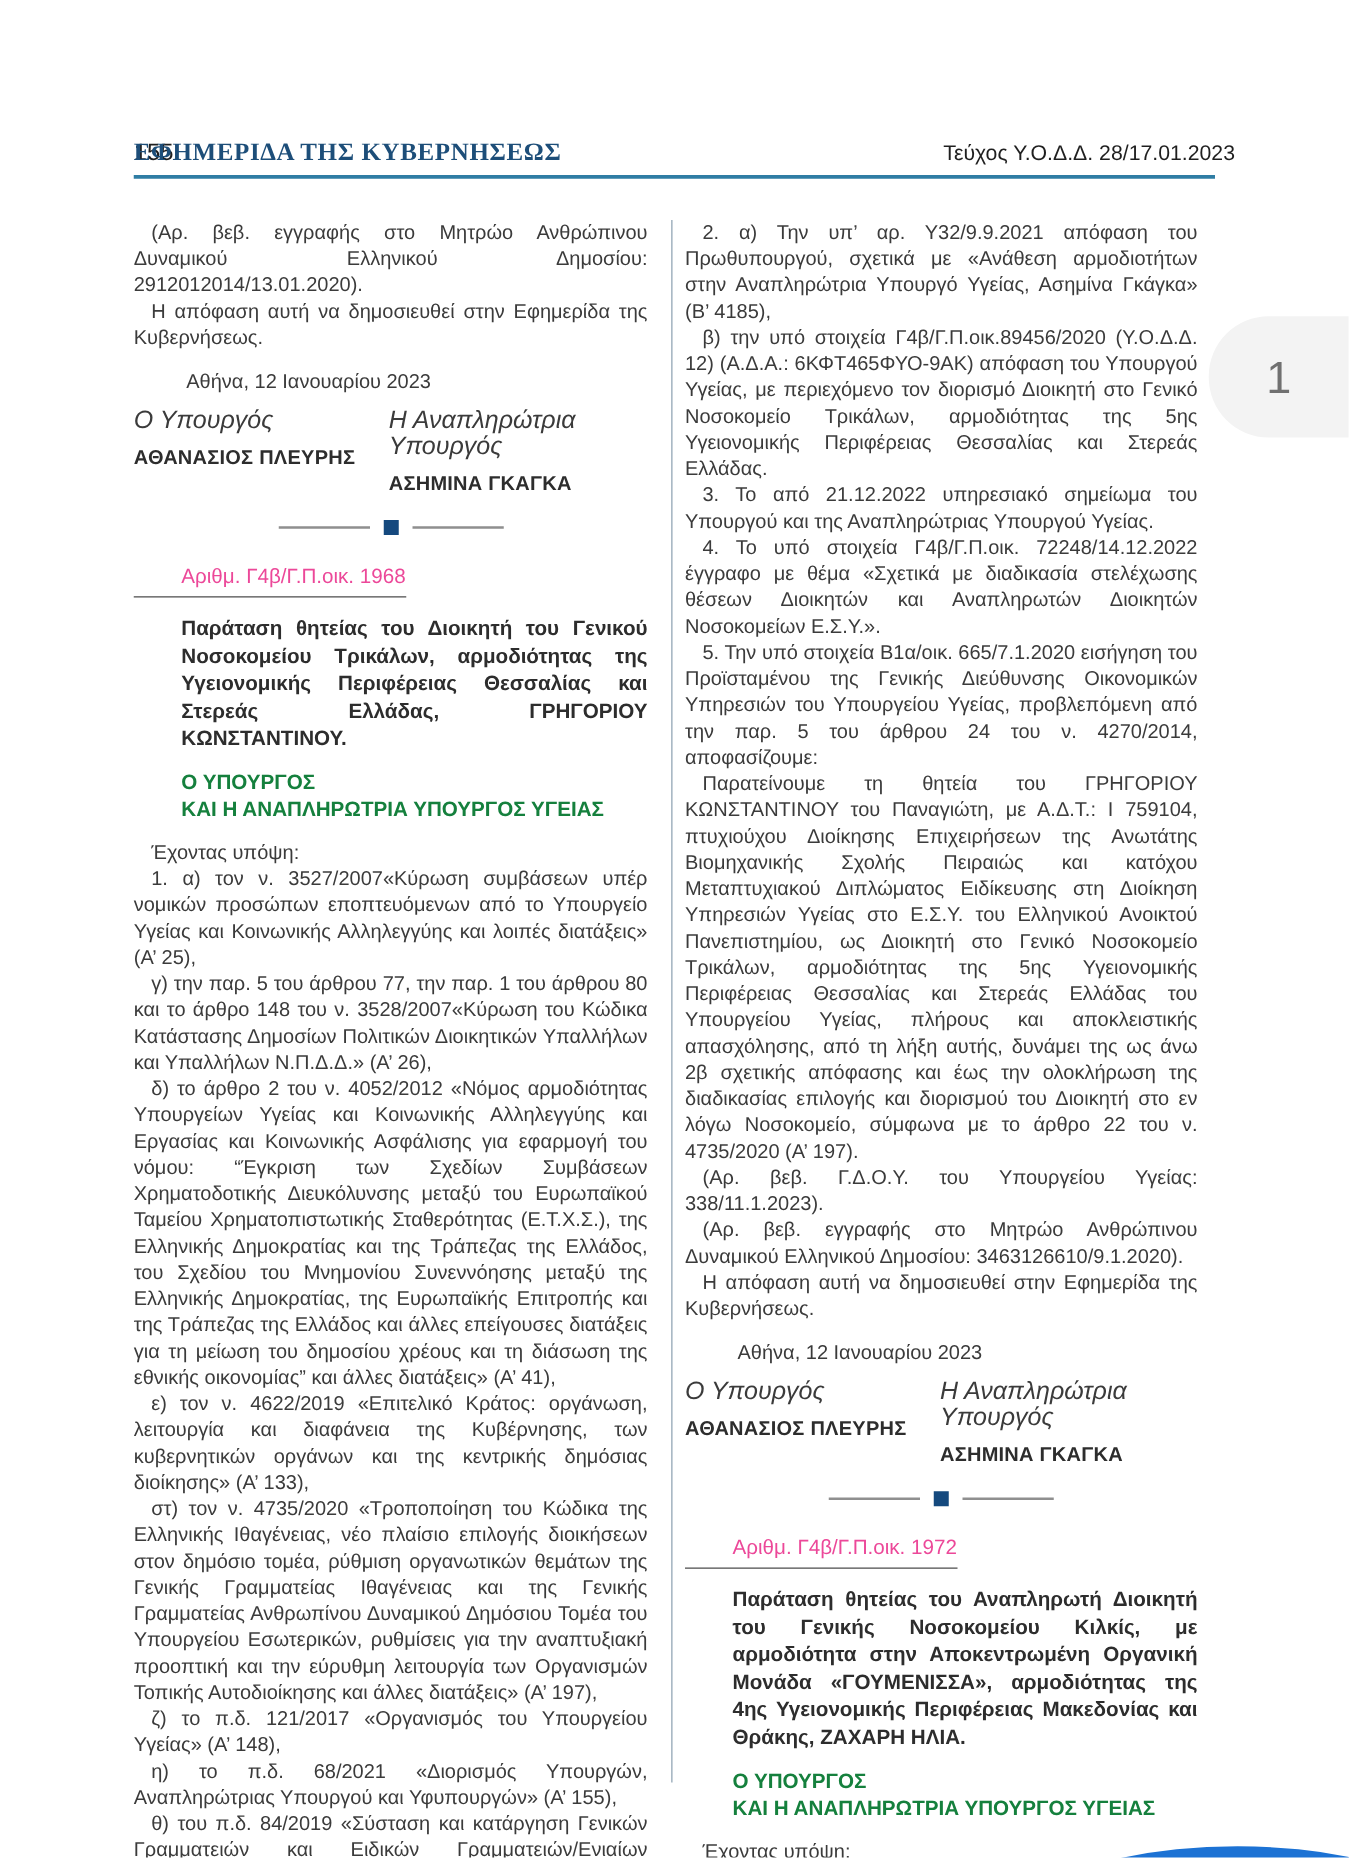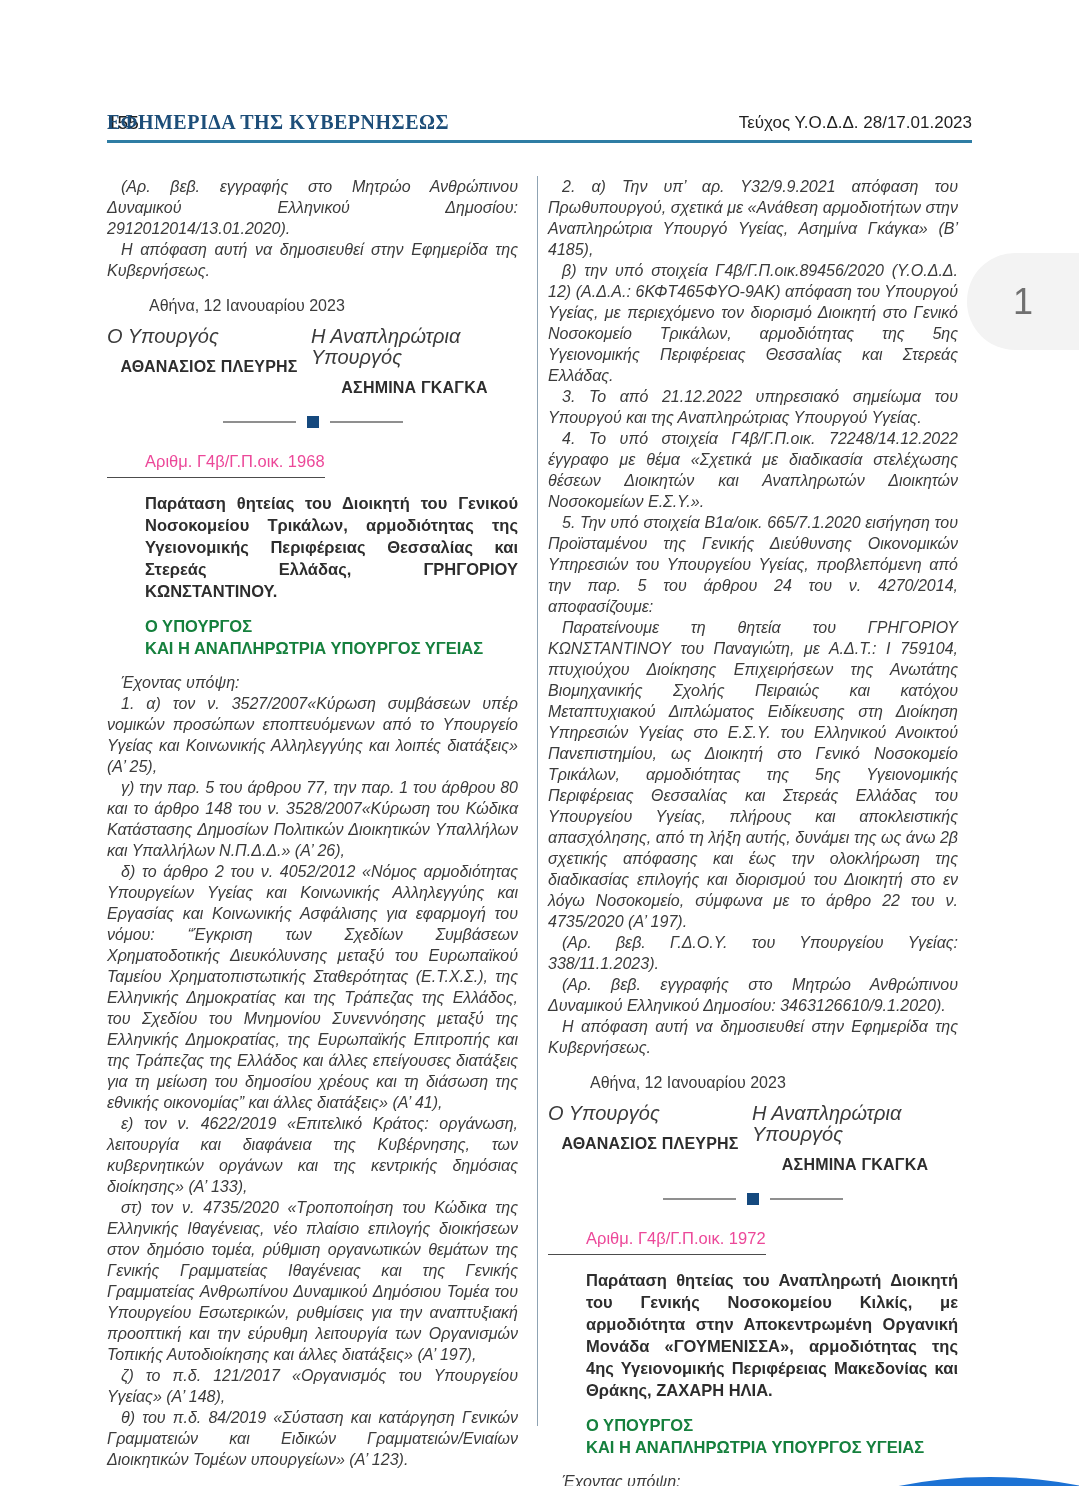--- a/index.html
+++ b/index.html
@@ -4,36 +4,36 @@
 <style>
   html,body{margin:0;padding:0;}
   body{
     width:1079px;height:1486px;background:#ffffff;position:relative;overflow:hidden;
     font-family:"Liberation Sans", sans-serif;color:#3b3b3b;
   }
   
   .hdr-pagenum{position:absolute;left:107px;top:112px;font-size:19px;color:#1f1f1f;}
   .hdr-masthead{position:absolute;left:107px;right:107px;top:111px;text-align:left;
     font-family:"Liberation Serif", serif;font-weight:700;font-size:20px;color:#1d4e79;letter-spacing:.5px;}
-  .hdr-issue{position:absolute;right:107px;top:113px;font-size:17px;color:#1f1f1f;}
+  .hdr-issue{position:absolute;right:91px;top:113px;font-size:17px;color:#1f1f1f;}
   .hdr-rule{position:absolute;left:107px;right:107px;top:140px;height:3px;background:#2f7da4;}
   
   .col{position:absolute;top:176px;}
   .col-left{left:107px;width:411px;}
   .col-right{left:548px;width:410px;}
   .vdivider{position:absolute;left:537px;top:176px;width:1px;height:1250px;background:#8fa3b3;}
   
-  .p{margin:0;font-size:16px;line-height:21px;text-align:justify;font-style:italic;}
+  .p{margin:0;font-size:16px;line-height:21px;text-align:justify;}
   .ind{text-indent:14px;}
   .dateline{margin:14px 0 10px 42px;font-size:16px;line-height:21px;}
   .sig-row{display:flex;margin-top:4px;}
   .sig-c1{width:204px;}
   .sig-c2{flex:1;}
   .sig-role{font-size:20px;line-height:21px;font-style:italic;}
-  .sig-name{font-size:16px;line-height:21px;font-weight:700;margin-top:9px;color:#2d2d2d;letter-spacing:.2px;text-align:center;}
+  .sig-name{font-size:16px;line-height:21px;font-weight:700;margin-top:9px;color:#2d2d2d;letter-spacing:.2px;}
   .sep{display:flex;align-items:center;justify-content:center;margin:18px 0 24px;}
   .sep .ln{width:73px;height:2px;background:#8f8f8f;}
   .sep .sq{width:12px;height:12px;background:#15497e;margin:0 11px;}
   .docnum{display:inline-block;padding-left:38px;padding-bottom:6px;border-bottom:1.5px solid #4c4c4c;
     font-size:16.5px;color:#ec4899;}
   .doctitle{font-weight:700;margin:14px 0 0 38px;font-size:16.5px;line-height:22px;text-align:justify;color:#2d2d2d;}
   .authority{font-weight:700;margin:13px 0 0 38px;font-size:16.5px;line-height:22px;color:#15803d;}
   .having{margin-top:13px;}
   
   .tab{position:absolute;right:0;top:253px;width:112px;height:97px;background:#f3f3f3;
@@ -75,20 +75,21 @@
     <div>Ο ΥΠΟΥΡΓΟΣ</div>
     <div>ΚΑΙ Η ΑΝΑΠΛΗΡΩΤΡΙΑ ΥΠΟΥΡΓΟΣ ΥΓΕΙΑΣ</div>
   </div>
   <p class="p ind having">Έχοντας υπόψη:</p>
   <p class="p ind">1. α) τον ν. 3527/2007«Κύρωση συμβάσεων υπέρ νομικών προσώπων εποπτευόμενων από το Υπουργείο Υγείας και Κοινωνικής Αλληλεγγύης και λοιπές διατάξεις» (Α’ 25),</p>
   <p class="p ind">γ) την παρ. 5 του άρθρου 77, την παρ. 1 του άρθρου 80 και το άρθρο 148 του ν. 3528/2007«Κύρωση του Κώδικα Κατάστασης Δημοσίων Πολιτικών Διοικητικών Υπαλλήλων και Υπαλλήλων Ν.Π.Δ.Δ.» (Α’ 26),</p>
   <p class="p ind">δ) το άρθρο 2 του ν. 4052/2012 «Νόμος αρμοδιότητας Υπουργείων Υγείας και Κοινωνικής Αλληλεγγύης και Εργασίας και Κοινωνικής Ασφάλισης για εφαρμογή του νόμου: “Έγκριση των Σχεδίων Συμβάσεων Χρηματοδοτικής Διευκόλυνσης μεταξύ του Ευρωπαϊκού Ταμείου Χρηματοπιστωτικής Σταθερότητας (Ε.Τ.Χ.Σ.), της Ελληνικής Δημοκρατίας και της Τράπεζας της Ελλάδος, του Σχεδίου του Μνημονίου Συνεννόησης μεταξύ της Ελληνικής Δημοκρατίας, της Ευρωπαϊκής Επιτροπής και της Τράπεζας της Ελλάδος και άλλες επείγουσες διατάξεις για τη μείωση του δημοσίου χρέους και τη διάσωση της εθνικής οικονομίας” και άλλες διατάξεις» (Α’ 41),</p>
   <p class="p ind">ε) τον ν. 4622/2019 «Επιτελικό Κράτος: οργάνωση, λειτουργία και διαφάνεια της Κυβέρνησης, των κυβερνητικών οργάνων και της κεντρικής δημόσιας διοίκησης» (Α’ 133),</p>
   <p class="p ind">στ) τον ν. 4735/2020 «Τροποποίηση του Κώδικα της Ελληνικής Ιθαγένειας, νέο πλαίσιο επιλογής διοικήσεων στον δημόσιο τομέα, ρύθμιση οργανωτικών θεμάτων της Γενικής Γραμματείας Ιθαγένειας και της Γενικής Γραμματείας Ανθρωπίνου Δυναμικού Δημόσιου Τομέα του Υπουργείου Εσωτερικών, ρυθμίσεις για την αναπτυξιακή προοπτική και την εύρυθμη λειτουργία των Οργανισμών Τοπικής Αυτοδιοίκησης και άλλες διατάξεις» (Α’ 197),</p>
   <p class="p ind">ζ) το π.δ. 121/2017 «Οργανισμός του Υπουργείου Υγείας» (Α’ 148),</p>
+  <p class="p ind">η) το π.δ. 68/2021 «Διορισμός Υπουργών, Αναπληρώτριας Υπουργού και Υφυπουργών» (Α’ 155),</p>
   <p class="p ind">θ) του π.δ. 84/2019 «Σύσταση και κατάργηση Γενικών Γραμματειών και Ειδικών Γραμματειών/Ενιαίων Διοικητικών Τομέων υπουργείων» (Α’ 123).</p>
 </div>
 
 <div class="vdivider"></div>
 
 <div class="col col-right">
   <p class="p ind">2. α) Την υπ’ αρ. Υ32/9.9.2021 απόφαση του Πρωθυπουργού, σχετικά με «Ανάθεση αρμοδιοτήτων στην Αναπληρώτρια Υπουργό Υγείας, Ασημίνα Γκάγκα» (Β’ 4185),</p>
   <p class="p ind">β) την υπό στοιχεία Γ4β/Γ.Π.οικ.89456/2020 (Υ.Ο.Δ.Δ. 12) (Α.Δ.Α.: 6ΚΦΤ465ΦΥΟ-9ΑΚ) απόφαση του Υπουργού Υγείας, με περιεχόμενο τον διορισμό Διοικητή στο Γενικό Νοσοκομείο Τρικάλων, αρμοδιότητας της 5ης Υγειονομικής Περιφέρειας Θεσσαλίας και Στερεάς Ελλάδας.</p>
   <p class="p ind">3. Το από 21.12.2022 υπηρεσιακό σημείωμα του Υπουργού και της Αναπληρώτριας Υπουργού Υγείας.</p>
   <p class="p ind">4. Το υπό στοιχεία Γ4β/Γ.Π.οικ. 72248/14.12.2022 έγγραφο με θέμα «Σχετικά με διαδικασία στελέχωσης θέσεων Διοικητών και Αναπληρωτών Διοικητών Νοσοκομείων Ε.Σ.Υ.».</p>

